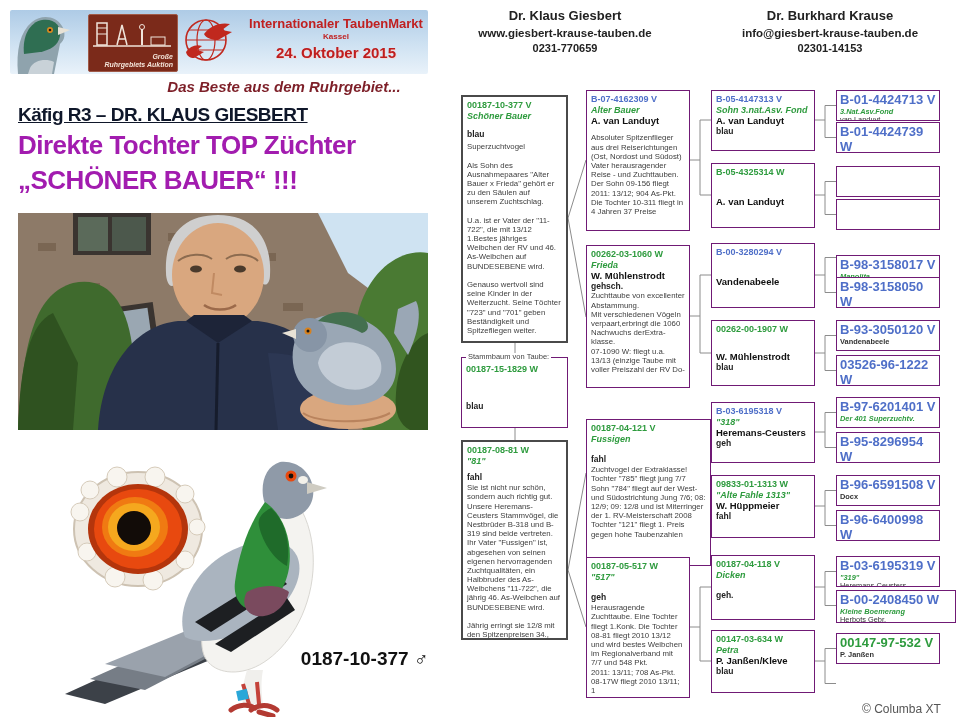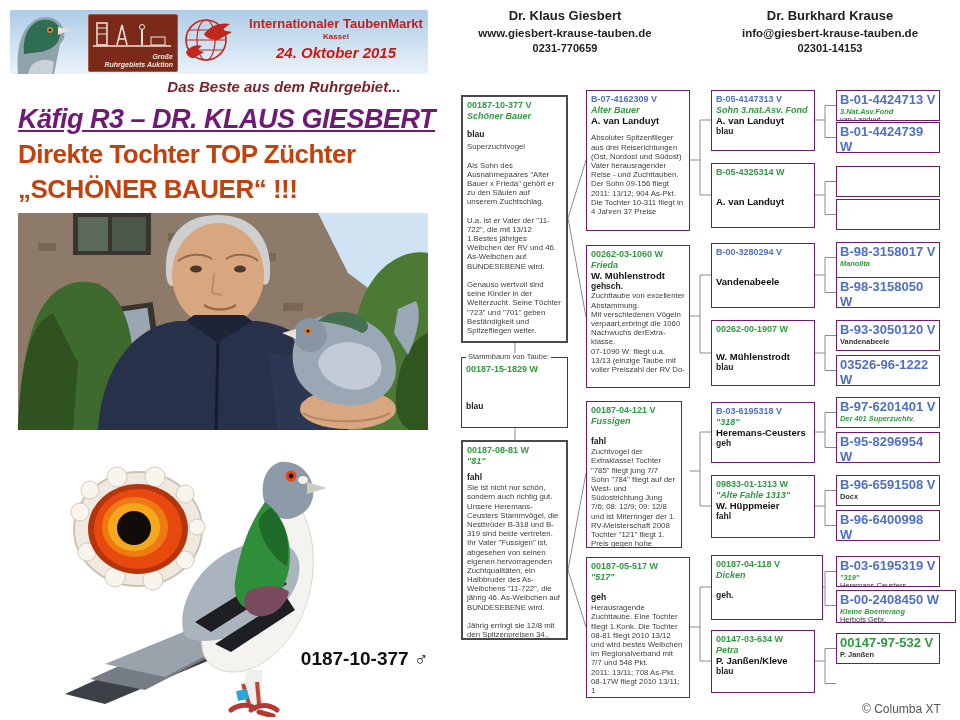--- a/index.html
+++ b/index.html
@@ -12,27 +12,27 @@
           border-radius:2px;}
   #banner-tagline{left:140px;top:78px;width:288px;text-align:center;
           font-size:15px;font-weight:bold;font-style:italic;color:#7d1f28;}
   #logo-box{left:78px;top:4px;width:88px;height:56px;background:#7b2a1a;
           border:1px solid #a05a48;border-radius:2px;}
   #logo-box .cap{position:absolute;bottom:2px;right:4px;text-align:right;
           font-size:7px;line-height:8px;font-weight:bold;font-style:italic;color:#f3e3d8;white-space:pre-line;}
   #banner-title{left:228px;top:6px;width:196px;text-align:center;}
   #banner-title .t1{font-size:13px;font-weight:bold;color:#c02020;}
   #banner-title .t2{font-size:8px;font-weight:bold;color:#c02020;margin-top:1px;}
-  #banner-title .t3{font-size:15px;font-weight:bold;font-style:italic;color:#bf1d1d;
+  #banner-title .t3{font-size:15px;font-weight:bold;color:#bf1d1d;
           text-shadow:1px 1px 0 #f2d8d8;margin-top:3px;}
   
   #headline{left:18px;top:104px;width:430px;}
-  #headline .h1{font-size:27px;font-weight:bold;font-style:italic;color:#701a75;
+  #headline .h1{font-size:19px;font-weight:bold;color:#0f172a;
           text-decoration:underline;letter-spacing:-.5px;}
-  #headline .h2,#headline .h3{font-size:26px;font-weight:bold;color:#c2410c;margin-top:4px;letter-spacing:-.5px;}
+  #headline .h2,#headline .h3{font-size:26px;font-weight:bold;color:#a21caf;margin-top:4px;letter-spacing:-.5px;}
   
   .contact{text-align:center;}
   .contact .nm{font-size:13px;font-weight:bold;}
   .contact .ln{font-size:11.5px;font-weight:bold;margin-top:4px;}
   .contact .ph{font-size:11px;font-weight:bold;margin-top:3px;}
   .pbox{position:absolute;background:#fff;border:1px solid #701a75;padding:3px 4px;
         font-size:7.8px;line-height:1.18;color:#3d3d3d;box-sizing:border-box;overflow:hidden;}
   .pbox.thick{border-width:2px;border-color:#4a4a4a;}
   .bid{font-size:9px;font-weight:bold;}
   .bid.green,.green{color:#2e9b3e;}
@@ -265,21 +265,21 @@
   </div>
   <div class="pbox" style="left:586px;top:245px;width:104px;height:143px">
     <div class="bid green">00262-03-1060 W</div>
     <div class="bname">Frieda</div>
     <div class="bbreeder">W. Mühlenstrodt</div>
     <div class="bcolor">gehsch.</div>
     <div class="txt" style="margin-top:0">Zuchttaube von excellenter Abstammung.
 Mit verschiedenen Vögeln verpaart,erbringt die 1060 Nachwuchs derExtra-klasse.
 07-1090 W: fliegt u.a. 13/13 (einzige Taube mit voller Preiszahl der RV Do-</div>
   </div>
-  <div class="pbox" style="left:586px;top:401px;width:96px;height:147px">
+  <div class="pbox" style="left:586px;top:419px;width:125px;height:147px">
     <div class="bid green">00187-04-121 V</div>
     <div class="bname">Fussigen</div>
     <div class="bcolor" style="margin-top:10px">fahl</div>
     <div class="txt" style="margin-top:1px">Zuchtvogel der Extraklasse! Tochter "785" fliegt jung 7/7 Sohn "784" fliegt auf der West- und Südostrichtung Jung 7/6; 08: 12/9; 09: 12/8 und ist Miterringer der 1. RV-Meisterschaft 2008 Tochter "121" fliegt 1. Preis gegen hohe Taubenzahlen</div>
   </div>
   <div class="pbox" style="left:586px;top:557px;width:104px;height:141px">
     <div class="bid green">00187-05-517 W</div>
     <div class="bname">"517"</div>
     <div class="bcolor" style="margin-top:10px">geh</div>
     <div class="txt" style="margin-top:1px">Herausragende Zuchttaube. Eine Tochter fliegt 1.Konk. Die Tochter 08-81 fliegt 2010 13/12 und wird bestes Weibchen im Regionalverband mit 7/7 und 548 Pkt.
@@ -314,21 +314,21 @@
     <div class="bname">"318"</div>
     <div class="bbreeder">Heremans-Ceusters</div>
     <div class="bcolor">geh</div>
   </div>
   <div class="pbox" style="left:711px;top:475px;width:104px;height:63px">
     <div class="bid green">09833-01-1313 W</div>
     <div class="bname">"Alte Fahle 1313"</div>
     <div class="bbreeder">W. Hüppmeier</div>
     <div class="bcolor">fahl</div>
   </div>
-  <div class="pbox" style="left:711px;top:555px;width:112px;height:65px">
+  <div class="pbox" style="left:711px;top:555px;width:104px;height:65px">
     <div class="bid green">00187-04-118 V</div>
     <div class="bname">Dicken</div>
     <div class="bcolor" style="margin-top:10px">geh.</div>
   </div>
   <div class="pbox" style="left:711px;top:630px;width:104px;height:63px">
     <div class="bid green">00147-03-634 W</div>
     <div class="bname">Petra</div>
     <div class="bbreeder">P. Janßen/Kleve</div>
     <div class="bcolor">blau</div>
   </div>
@@ -336,21 +336,21 @@
   <div class="pbox sm" style="left:836px;top:90px;width:104px;height:31px">
     <div class="bid blue">B-01-4424713 V</div>
     <div class="bname">3.Nat.Asv.Fond</div>
     <div class="bline3">van Landuyt</div>
   </div>
   <div class="pbox sm" style="left:836px;top:122px;width:104px;height:31px">
     <div class="bid blue">B-01-4424739 W</div>
   </div>
   <div class="pbox sm" style="left:836px;top:166px;width:104px;height:31px"></div>
   <div class="pbox sm" style="left:836px;top:199px;width:104px;height:31px"></div>
-  <div class="pbox sm" style="left:836px;top:242px;width:104px;height:38px">
+  <div class="pbox sm" style="left:836px;top:255px;width:104px;height:38px">
     <div class="bid blue">B-98-3158017 V</div>
     <div class="bname">Manolita</div>
   </div>
   <div class="pbox sm" style="left:836px;top:277px;width:104px;height:31px">
     <div class="bid blue">B-98-3158050 W</div>
     <div class="bname">Kaatje</div>
   </div>
   <div class="pbox sm" style="left:836px;top:320px;width:104px;height:31px">
     <div class="bid blue">B-93-3050120 V</div>
     <div class="bline3" style="font-weight:bold">Vandenabeele</div>

